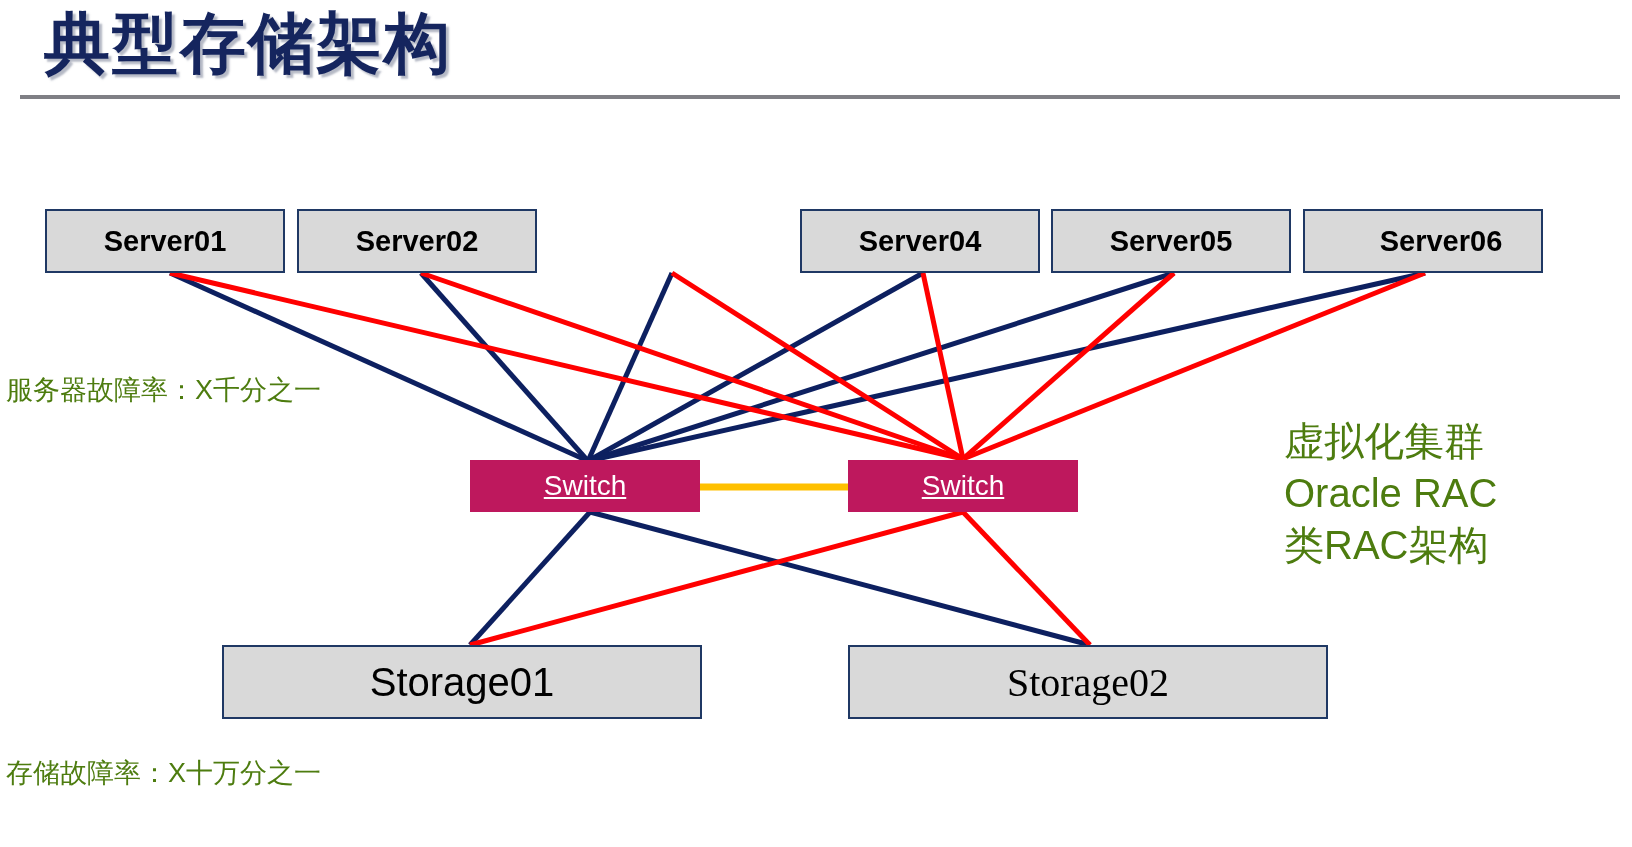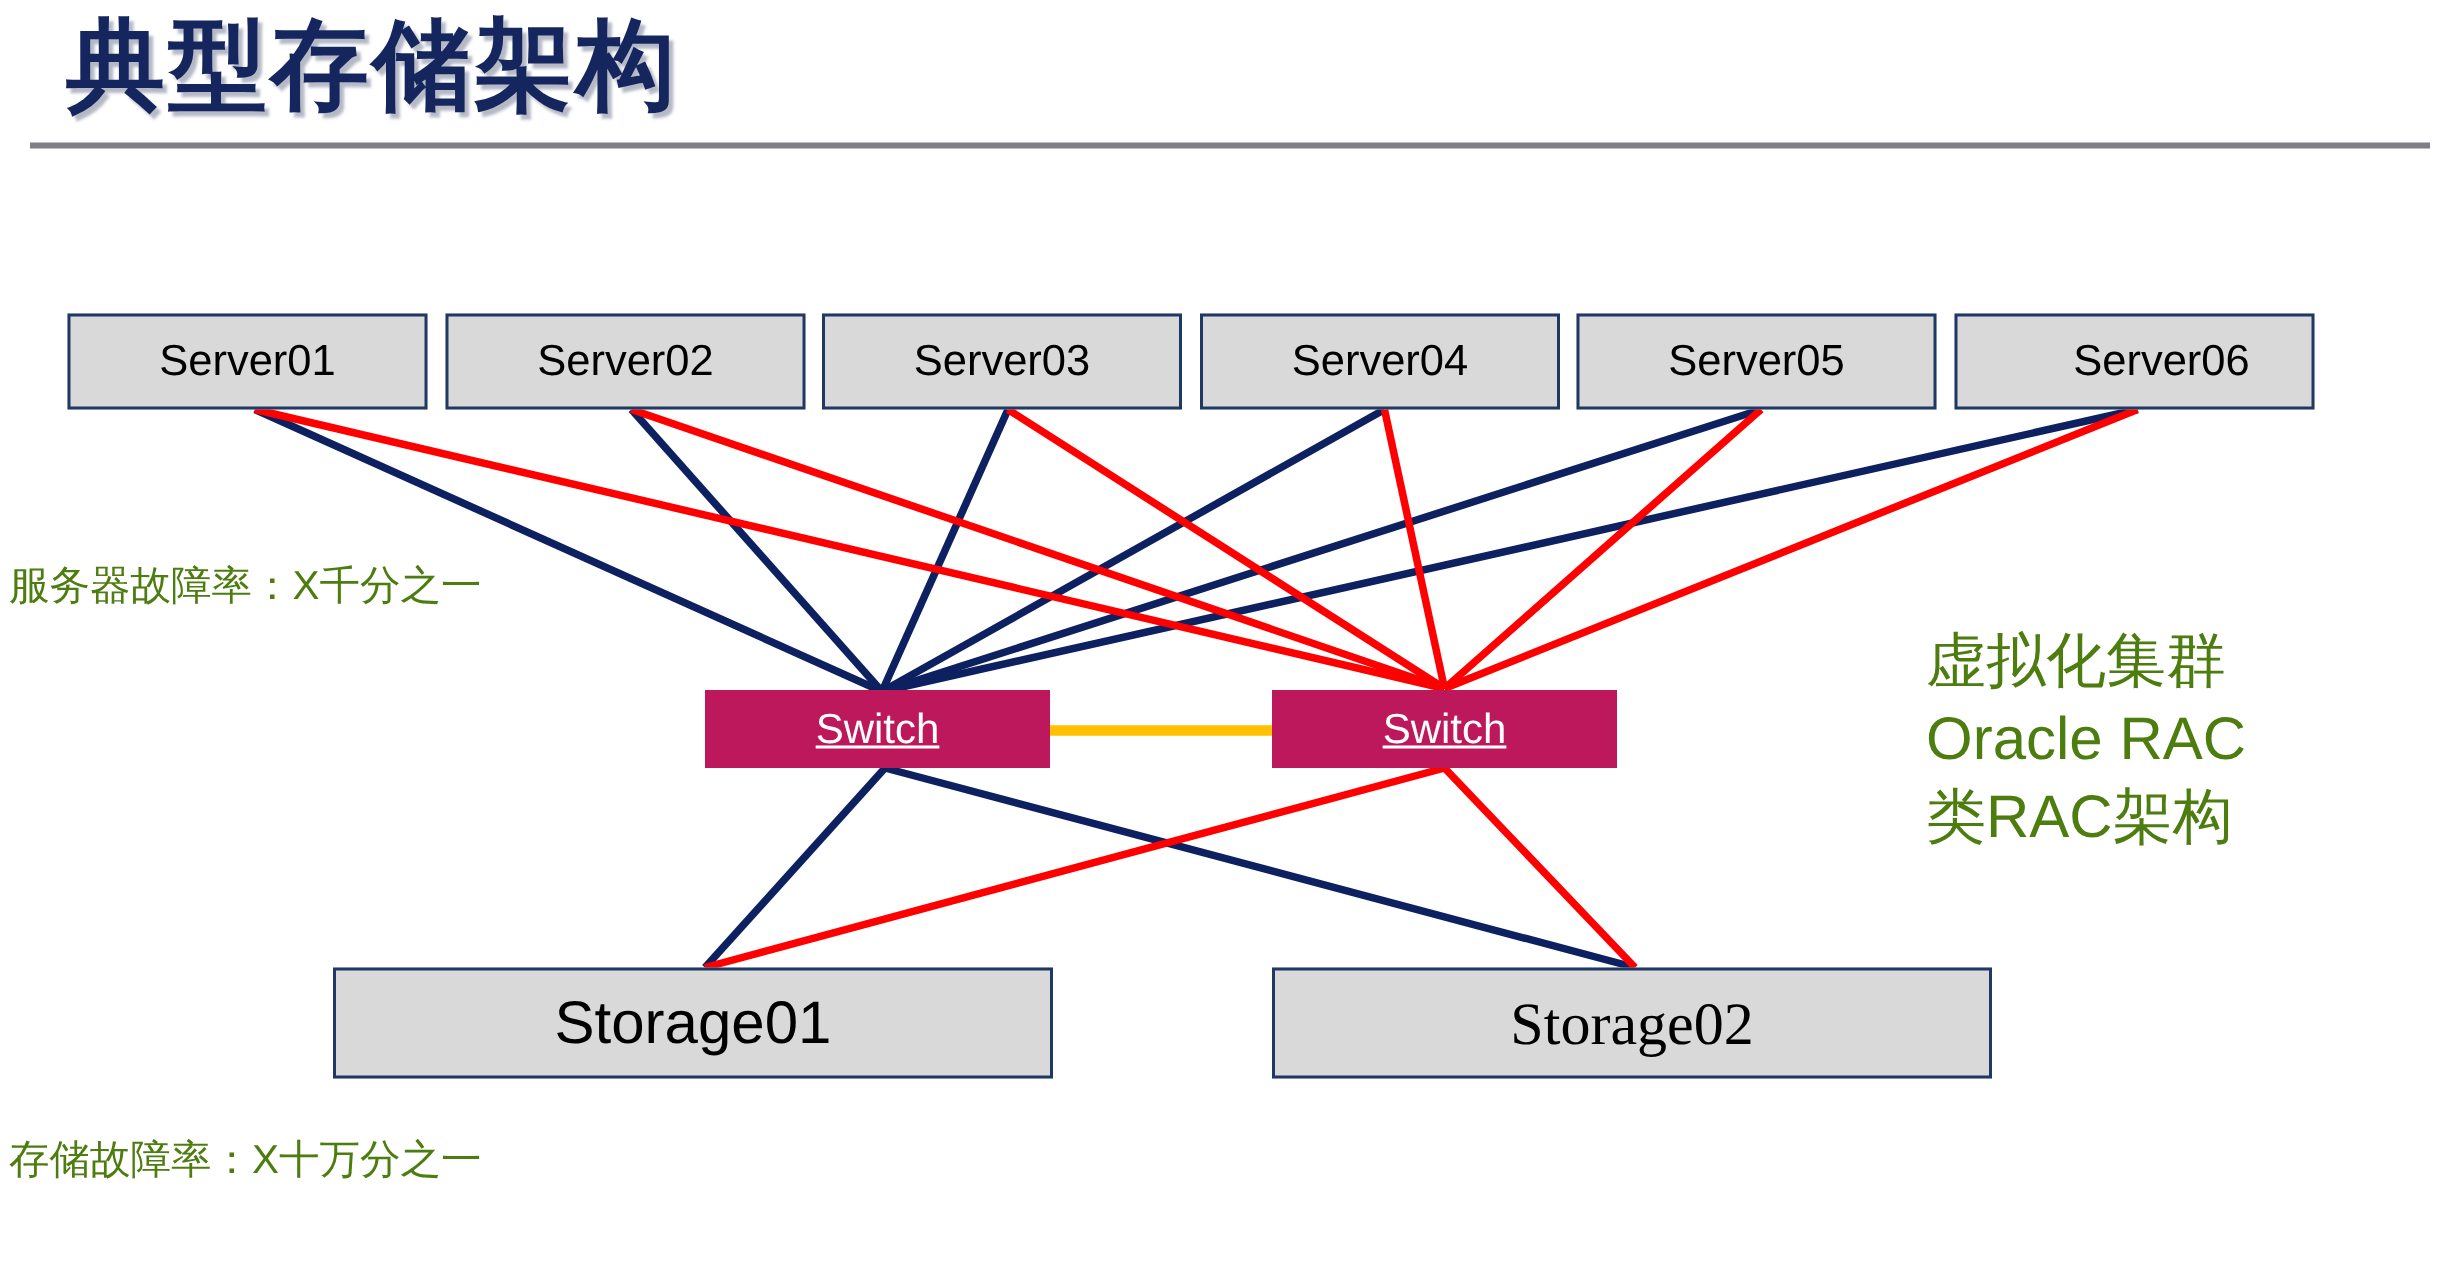--- a/index.html
+++ b/index.html
@@ -63,20 +63,21 @@
     text-align: center;
   }
   .server-box {
     background: #d9d9d9;
     border: 2.5px solid #1f3864;
     color: #000000;
     font-size: 29px;
     height: 64px;
     width: 240px;
     top: 209px;
+    font-weight: bold;
   }
   .switch-box {
     background: #be185d;
     border: none;
     color: #ffffff;
     font-size: 28px;
     height: 52px;
     width: 230px;
     top: 460px;
     text-decoration: underline;
@@ -156,23 +157,20 @@
       <line x1="963" y1="512" x2="1090" y2="645"></line>
     </g>
   </svg>
 
   <div class="node server-box" style="left:45px;">
       <span>Server01</span>
     </div>
   <div class="node server-box" style="left:297px;">
       <span>Server02</span>
     </div>
-  <div class="node server-box" style="left:548px;">
-      <span>Server03</span>
-    </div>
   <div class="node server-box" style="left:800px;align-items:center;">
       <span>Server04</span>
     </div>
   <div class="node server-box" style="left:1051px;">
       <span>Server05</span>
     </div>
   <div class="node server-box" style="left:1303px;padding-left:36px;">
       <span>Server06</span>
     </div>
 

